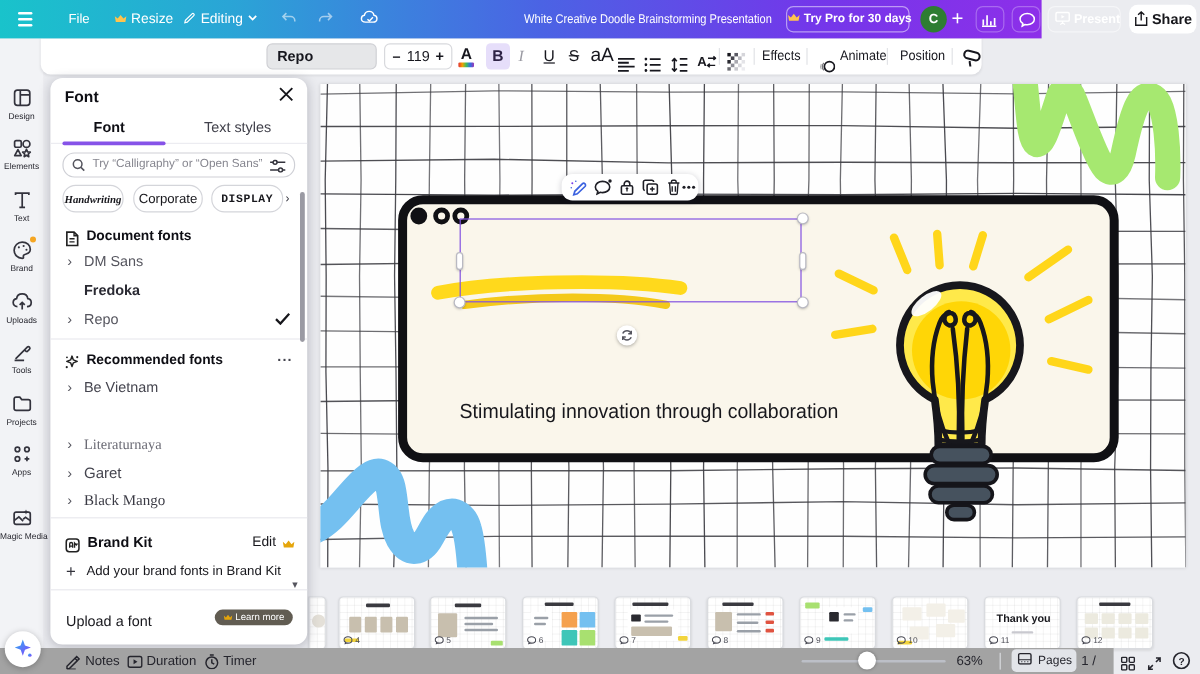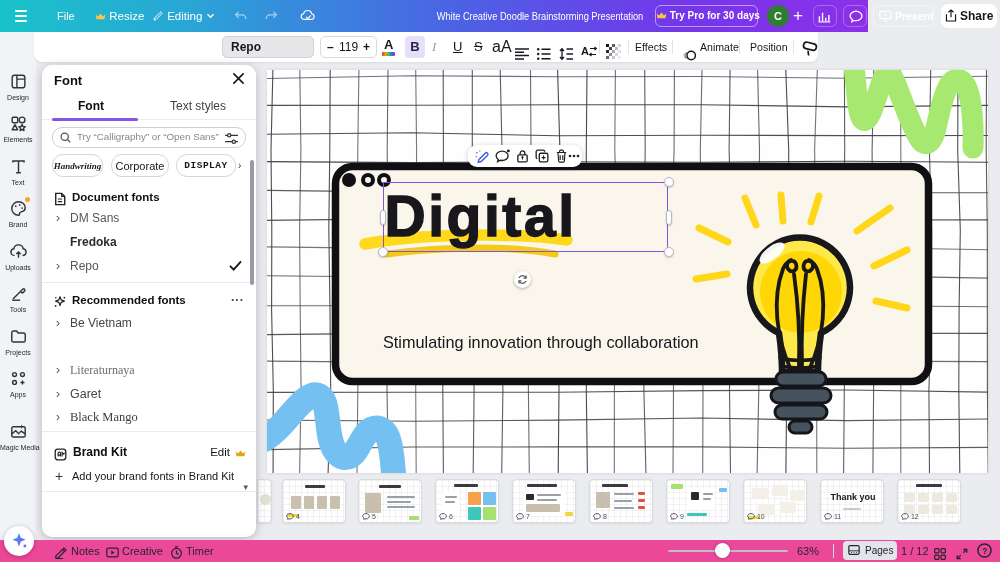--- a/index.html
+++ b/index.html
@@ -22,27 +22,27 @@
 #slide { position:absolute; left:231px; top:38px; width:721px; height:403px; box-shadow:0 0 3px rgba(0,0,0,0.12); }
 .big { position:absolute; font-weight:700; color:#17171c; line-height:1; white-space:nowrap; -webkit-text-stroke:1.4px #17171c; }
 .hdl { position:absolute; width:10px; height:10px; border-radius:50%; background:#fff; border:1px solid #b9b9c2; box-shadow:0 1px 2px rgba(0,0,0,0.2); z-index:11; }
 .hpill { position:absolute; width:6px; height:15px; border-radius:3px; background:#fff; border:1px solid #b9b9c2; box-shadow:0 1px 2px rgba(0,0,0,0.2); z-index:11; }
 #panel { position:absolute; left:42px; top:65px; width:214px; height:472px; background:#fff;
   border-radius:10px; box-shadow:0 2px 10px rgba(30,30,50,0.25); z-index:40; font-size:12px; color:#24242c; }
 .prow { position:absolute; left:0; width:214px; height:24px; line-height:24px; }
 .chev { position:absolute; left:14px; color:#55555e; font-size:12px; top:0; }
 .fname { position:absolute; left:28px; top:0;text-align:center; }
 .pdiv { position:absolute; left:0; width:214px; height:1px; background:#e9e9ee; }
-#thumbs { position:absolute; left:0; top:468px; width:1000px; height:62px; z-index:5; }
+#thumbs { position:absolute; left:0; top:486px; width:1000px; height:62px; z-index:5; }
 .thumb { position:absolute; top:11px; width:64px; height:44px; background:#fff; border:1px solid #d9dbdf; border-radius:4px; overflow:hidden; box-shadow:0 1px 2px rgba(0,0,0,0.08); }
 .tgrid { position:absolute; inset:0;
   background-image:linear-gradient(#0000000c 1px, transparent 1px), linear-gradient(90deg,#0000000c 1px, transparent 1px);
   background-size:6px 6px; }
 .tnum { position:absolute; left:3px; bottom:2px; font-size:7px; color:#4a4b55; z-index:3; }
-#statusbar { position:absolute; left:0; top:540px; width:1000px; height:22px; background:#ec4899; z-index:45; font-size:11px; color:#25252d; }
+#statusbar { position:absolute; left:0; top:540px; width:928px; height:22px; background:#a3a3a3; z-index:45; font-size:11px; color:#25252d; }
 #statusbar .s { position:absolute; top:0; height:22px; line-height:22px; }
 </style></head>
 <body>
 
 <div id="canvas">
   <div id="slide">
 
 <svg width="721" height="403" viewBox="0 0 721 403" style="position:absolute;left:0;top:0">
  <defs>
           <clipPath id="slideclip">
@@ -122,21 +122,20 @@
   </g>
   <g fill="#46525e" stroke="#15151a" stroke-width="3">
     <rect x="509" y="302" width="50" height="14" rx="7"></rect>
     <rect x="504" y="318" width="60" height="15" rx="7.5"></rect>
     <rect x="508" y="335" width="52" height="14" rx="7"></rect>
     <rect x="522" y="351" width="23" height="12" rx="6"></rect>
   </g>
  </g>
 </svg>
 
-    <div class="big" style="left:117.5px;top:117.7px;font-size:57px;letter-spacing:2.55px">Digital</div>
     <div class="abs" style="left:116px;top:264px;font-size:17px;color:#17171c;line-height:1;white-space:nowrap;transform:scaleX(0.957);transform-origin:0 0">Stimulating innovation through collaboration</div>
   </div>
 
 <div style="position:absolute;left:347px;top:149.5px;width:285px;height:70.5px;border:1.6px solid #8353e2;z-index:10"></div>
 <div class="hdl" style="left:627.5px;top:144.5px"></div>
 <div class="hdl" style="left:342px;top:215px"></div>
 <div class="hdl" style="left:627.5px;top:215px"></div>
 <div class="hpill" style="left:344px;top:178px"></div>
 <div class="hpill" style="left:629.5px;top:178px"></div>
 <div style="position:absolute;left:478px;top:239px;width:17px;height:17px;border-radius:50%;background:#fff;box-shadow:0 1px 3px rgba(0,0,0,0.3);z-index:11">
@@ -443,20 +442,26 @@
       <span style="position:absolute;right:10px;top:1px"><svg width="11" height="9" viewBox="0 0 16 12" style="vertical-align:-1px">
           <path d="M1 3 L4.5 6 L8 1.5 L11.5 6 L15 3 L13.8 10 H2.2 Z" fill="#e5a50a"></path>
         </svg></span>
     </div>
 <div class="prow" style="top:399px">
       <span style="position:absolute;left:13px;font-size:14px;color:#33333c">+</span>
       <span style="position:absolute;left:30px;font-size:11px;color:#17171c">Add your brand fonts in Brand Kit</span>
     </div>
 <div class="pdiv" style="top:426px"></div>
 <div style="position:absolute;right:8px;top:417px;color:#55555e;font-size:9px">▾</div>
+<div class="prow" style="top:441px">
+      <span style="position:absolute;left:13px;font-size:12px;color:#17171c">Upload a font</span>
+<span style="position:absolute;right:12px;top:2px;background:#615c52;color:#fff;border-radius:9px;font-size:8px;line-height:13px;padding:0 7px;height:13px"><svg width="8" height="7" viewBox="0 0 16 12" style="vertical-align:-1px">
+          <path d="M1 3 L4.5 6 L8 1.5 L11.5 6 L15 3 L13.8 10 H2.2 Z" fill="#e5a50a"></path>
+        </svg> Learn more</span>
+    </div>
 <div style="position:absolute;right:2px;top:95px;width:4px;height:125px;background:#9a9aa3;border-radius:2px"></div>
 </div>
 <div id="thumbs">
     <div class="thumb" style="left:257px;width:15px;border-radius:0 4px 4px 0">
       <div class="tgrid"></div>
       <div style="position:absolute;left:2px;top:14px;width:11px;height:11px;border-radius:50%;background:#e4e0d8"></div>
     </div>
     <div class="thumb" style="left:282px">
       <div class="tgrid"></div>
       <div style="position:absolute;left:22px;top:5px;width:20px;height:3px;background:#3a3a40;border-radius:1px"></div>
@@ -574,21 +579,21 @@
 <div id="statusbar">
 <div class="s" style="left:55px;top:4px"><svg width="13" height="13" viewBox="0 0 16 16">
         <path d="M1 12.5 l8.2-8.2 2.5 2.5 L3.5 15 H1 z M9.5 4 l1.5-1.5 2.5 2.5 L12 6.5" fill="none" stroke="#25252d" stroke-width="1.5"></path>
         <path d="M1 15.5 h9" stroke="#25252d" stroke-width="1.4"></path>
       </svg></div>
 <div class="s" style="left:71px">Notes</div>
 <div class="s" style="left:106px;top:4px"><svg width="13" height="13" viewBox="0 0 16 16">
         <rect x="1" y="2.5" width="14" height="11" rx="2" fill="none" stroke="#25252d" stroke-width="1.5"></rect>
         <path d="M6.5 5.5 l4 2.5 -4 2.5 z" fill="#25252d"></path>
       </svg></div>
-<div class="s" style="left:122px">Creative</div>
+<div class="s" style="left:122px">Duration</div>
 <div class="s" style="left:170px;top:4px"><svg width="13" height="13" viewBox="0 0 16 16">
         <circle cx="8" cy="9" r="6" fill="none" stroke="#25252d" stroke-width="1.5"></circle>
         <path d="M8 5.5 V9 l2.5 1.5 M6 1 h4" fill="none" stroke="#25252d" stroke-width="1.5"></path>
       </svg></div>
 <div class="s" style="left:186px">Timer</div>
 <div class="s" style="left:668px;top:10px;width:120px;height:2px;background:#bcbfc7;border-radius:1px"></div>
 <div class="s" style="left:715px;top:3px;width:15px;height:15px;border-radius:50%;background:#fff;box-shadow:0 0 3px rgba(0,0,0,0.35)"></div>
 <div class="s" style="left:797px;font-weight:500">63%</div>
 <div class="s" style="left:833px;top:4px;height:14px;border-left:1px solid #d8dade"></div>
 <div class="s" style="left:843px;top:1px;width:54px;height:19px;background:#e2e4e9;border-radius:4px;line-height:19px;white-space:nowrap">

